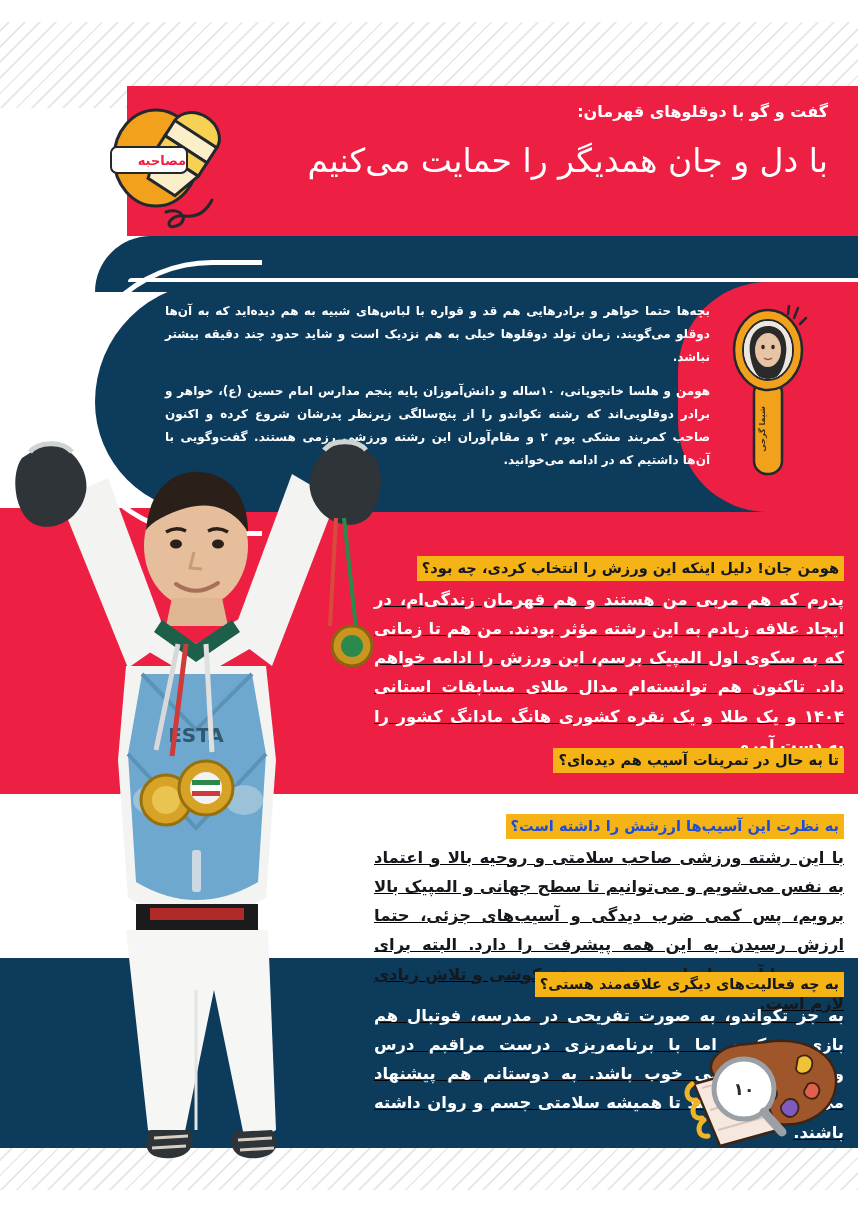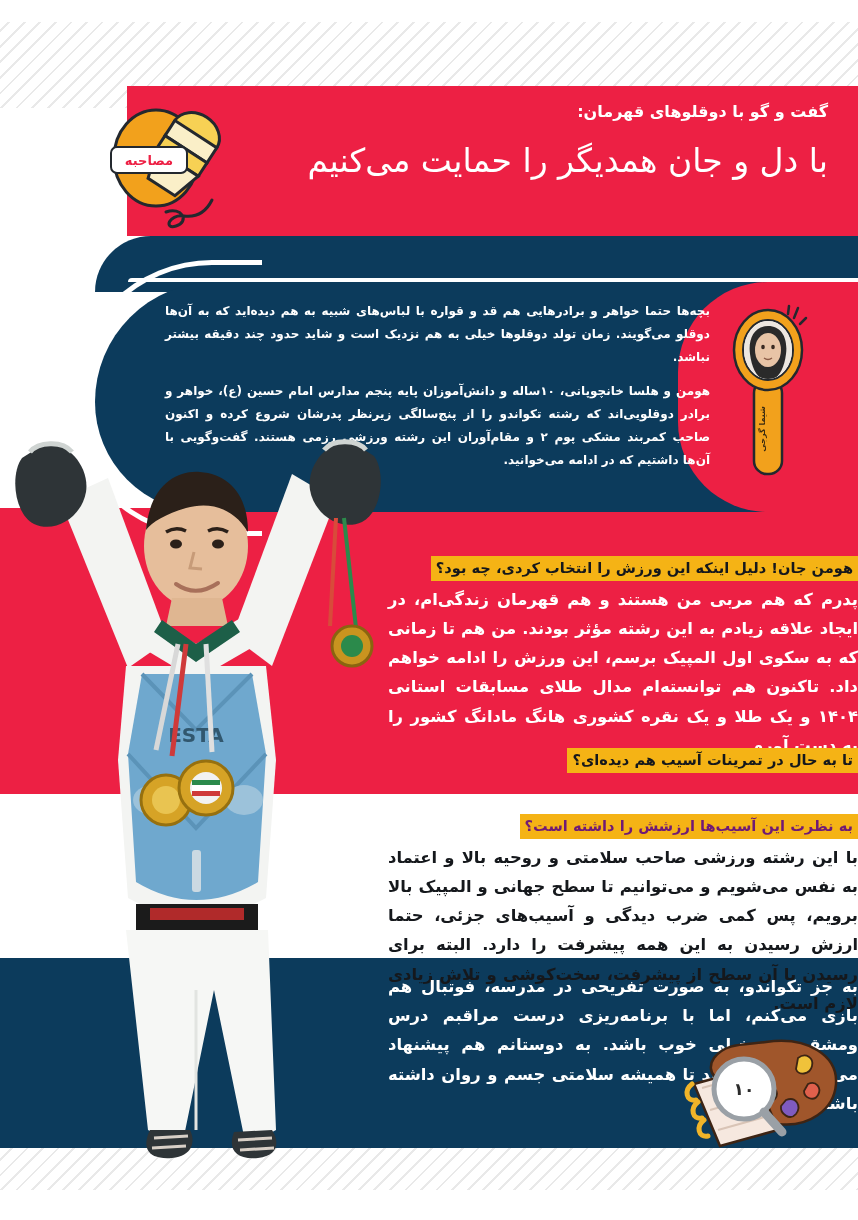--- a/index.html
+++ b/index.html
@@ -144,21 +144,20 @@
   .mic-badge-label {
     position: absolute;
     left: 6px; top: 46px;
     width: 78px; height: 28px;
     background: #ffffff;
     border: 2px solid #23282e;
     border-radius: 7px;
     color: #ED2044;
     font-size: 13px;
     font-weight: bold;
-    text-align: center;
     line-height: 25px;
     direction: rtl;
     z-index: 3;
   }
 
   
   .photo {
     position: absolute;
     left: 0; top: 430px;
     width: 396px; height: 730px;
@@ -167,25 +166,26 @@
   }
 
   
   .band { position: absolute; left: 0; width: 858px; }
   .band-red-1  { top: 508px;  height: 286px; background: #ED2044; z-index: 1; }
   .band-white  { top: 794px;  height: 158px; background: #ffffff; z-index: 1; }
   .band-navy   { top: 958px;  height: 190px; background: #0C3B5C; z-index: 1; }
 
   .qa-block {
     position: absolute;
-    right: 0;
+    right: 14px;
     width: 470px;
     direction: rtl;
     text-align: justify;
     z-index: 5;
+    text-decoration: underline;
   }
   .q-line {
     display: inline-block;
     background: #F5B315;
     color: #15181c;
     font-size: 14.6px;
     font-weight: bold;
     padding: 2px 5px 3px 5px;
     line-height: 1.35;
     margin-bottom: 4px;
@@ -195,21 +195,21 @@
     font-size: 16.4px;
     font-weight: bold;
     line-height: 1.78;
     direction: rtl;
     text-align: justify;
     text-align-last: right;
   }
   .on-red   .a-line { color: #ffffff; }
   .on-white .a-line { color: #15181c; }
   .on-navy  .a-line { color: #ffffff; }
-  .on-white .q-line { color: #701a75; }
+  .on-white .q-line { color: #1d4ed8; }
 
   .qa-1 { top: 556px; }
   .qa-2 { top: 738px; margin-top: 10px; }
   .qa-3 { top: 814px; }
   .qa-4 { top: 972px; }
 
   
   .page-num-cluster {
     position: absolute;
     left: 686px; top: 1032px;
@@ -380,20 +380,21 @@
   <div class="qa-block qa-2 on-red">
     <div class="q-line">تا به حال در تمرینات آسیب هم دیده‌ای؟</div>
   </div>
 
   <div class="qa-block qa-3 on-white">
     <div class="q-line">به نظرت این آسیب‌ها ارزشش را داشته است؟</div>
     <div class="a-line">با این رشته ورزشی صاحب سلامتی و روحیه بالا و اعتماد به نفس می‌شویم و می‌توانیم تا سطح جهانی و المپیک بالا برویم، پس کمی ضرب دیدگی و آسیب‌های جزئی، حتما ارزش رسیدن به این همه پیشرفت را دارد. البته برای رسیدن با آن سطح از پیشرفت، سخت‌کوشی و تلاش زیادی لازم است.</div>
   </div>
 
   <div class="qa-block qa-4 on-navy">
+    <div class="q-line">به چه فعالیت‌های دیگری علاقه‌مند هستی؟</div>
     <div class="a-line">به جز تکواندو، به صورت تفریحی در مدرسه، فوتبال هم بازی می‌کنم، اما با برنامه‌ریزی درست مراقبم درس ومشقم نیز خیلی خوب باشد. به دوستانم هم پیشنهاد می‌دهم ورزش کنند تا همیشه سلامتی جسم و روان داشته باشند.</div>
   </div>
 
   <div class="page-num-cluster">
     <svg width="160" height="120" viewBox="0 0 160 120">
 
       <path d="M80 10 C122 4, 152 24, 150 52 C148 78, 122 96, 92 92 C70 89, 58 72, 62 56
                C66 40, 54 36, 46 44 C34 56, 18 40, 28 26 C40 10, 60 13, 80 10 Z" fill="#A0562B" stroke="#3d2414" stroke-width="2.5"></path>
       <ellipse cx="62" cy="42" rx="10" ry="11" fill="#0C3B5C"></ellipse>
       <path d="M112 26 C120 20, 128 26, 126 34 C124 43, 112 44, 110 37 Z" fill="#F0C23A" stroke="#3d2414" stroke-width="1.8"></path>

